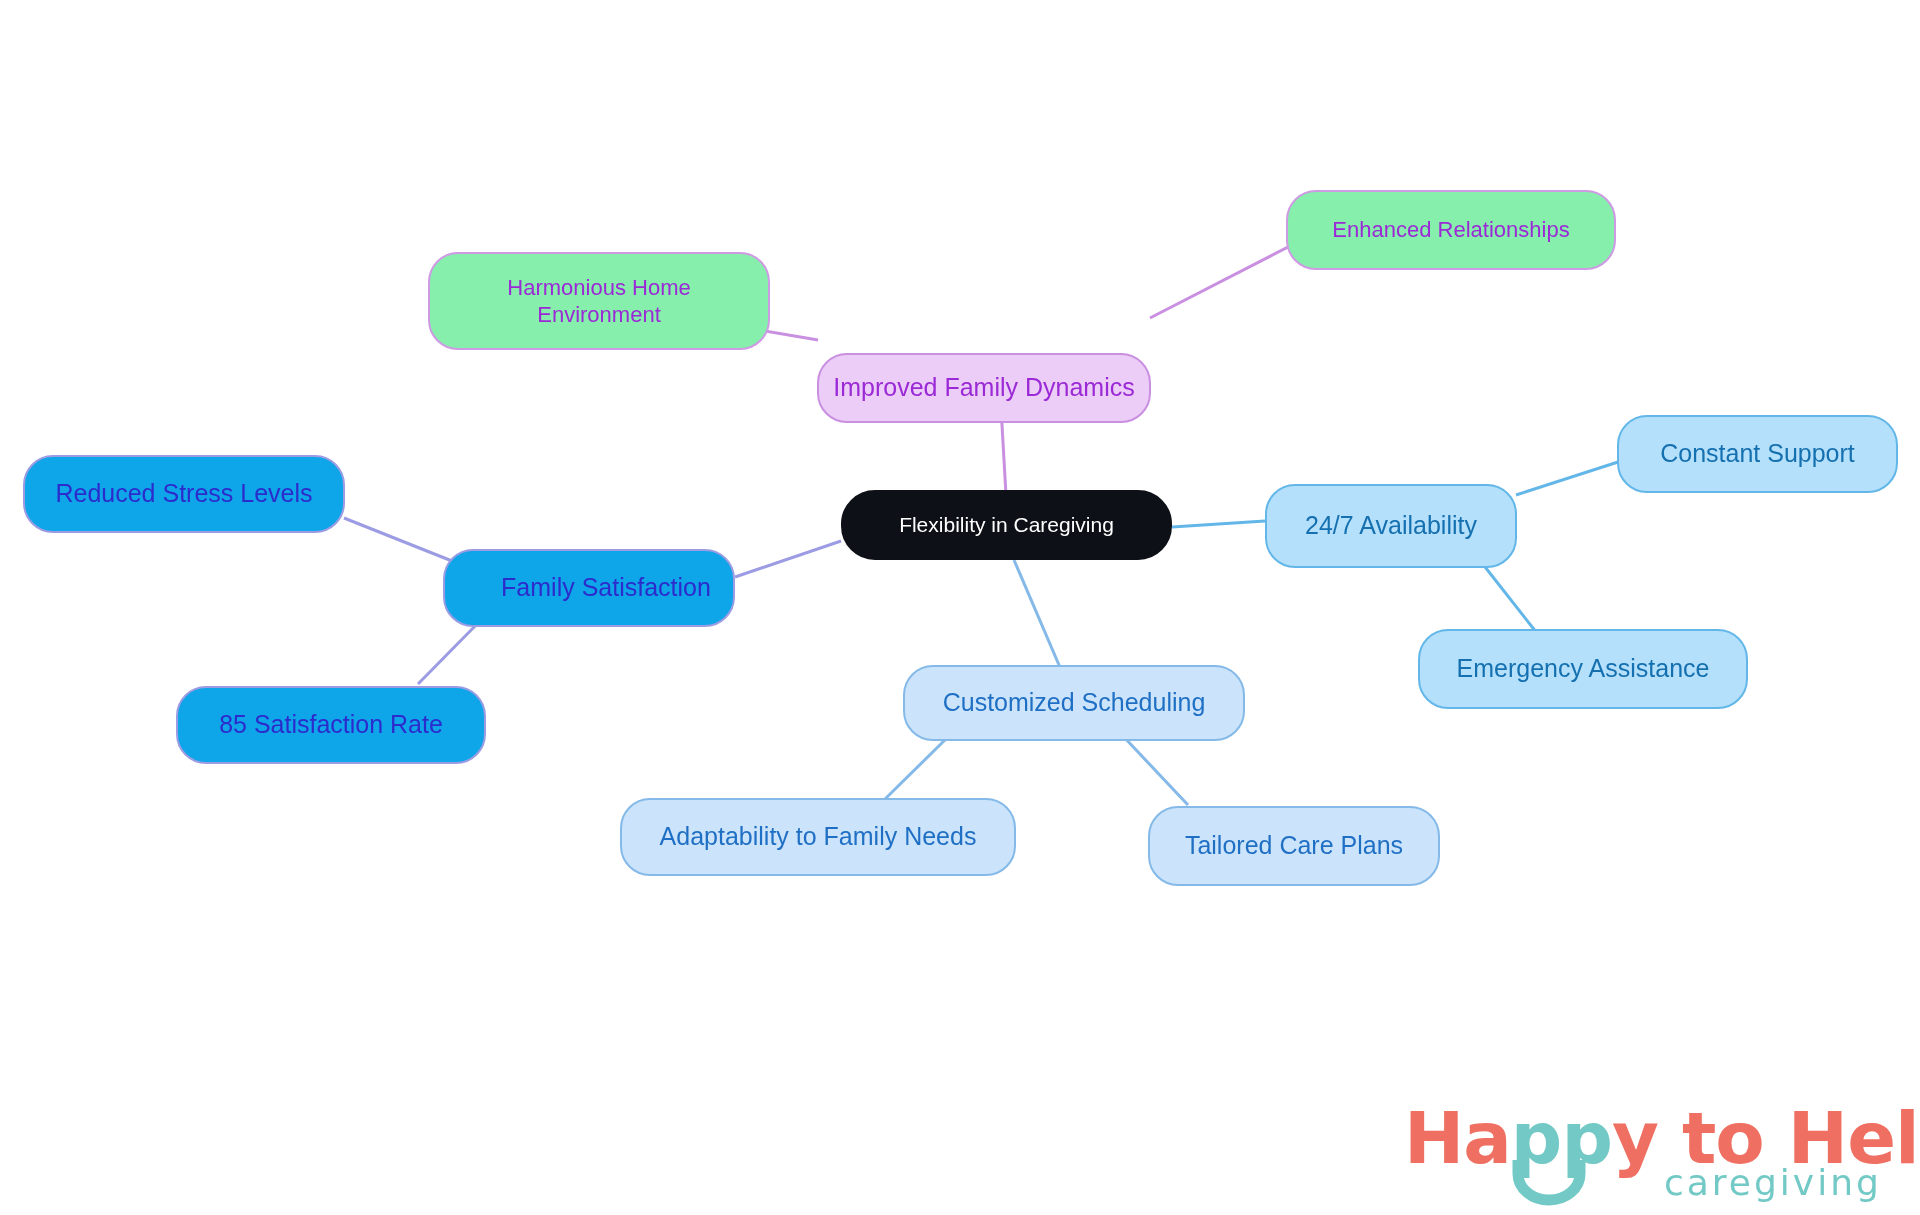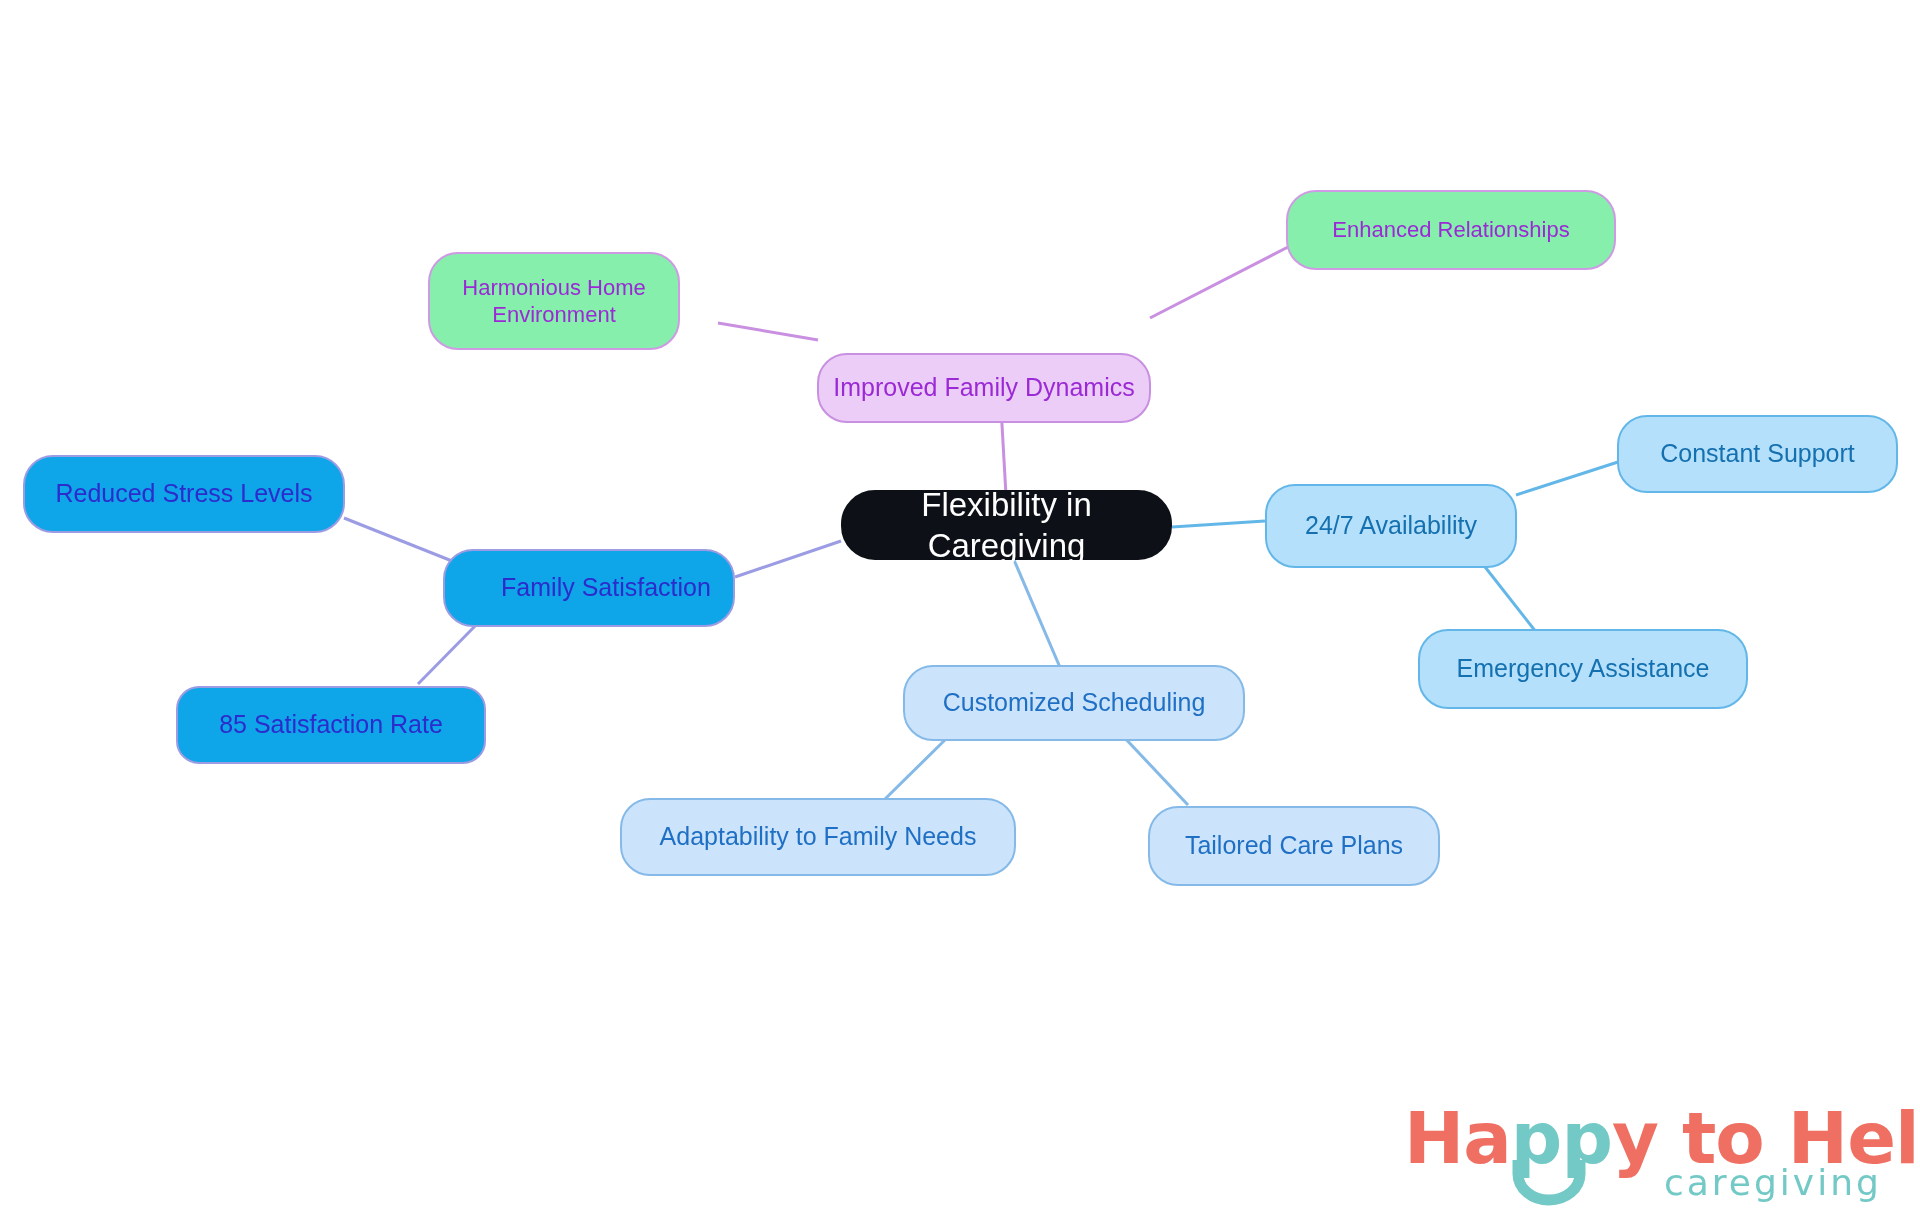--- a/index.html
+++ b/index.html
@@ -35,21 +35,21 @@
     white-space: pre-line;
     padding: 4px 10px;
   }
   .node-label { display: block; }
 
   
   .n-root {
     background: #0d1117;
     border-color: #0d1117;
     color: #ffffff;
-    font-size: 33px;
+    font-size: 21px;
     border-radius: 34px;
   }
 
   
   .n-purple {
     background: #eccdf7;
     border-color: #c98fe0;
     color: #9b29d6;
     font-size: 25px;
     margin-top: 48px;
@@ -147,38 +147,38 @@
   </svg>
 
   <div class="node n-root" style="left:841px; top:490px; width:331px; height:70px;">
     <span class="node-label">Flexibility in Caregiving</span>
   </div>
 
   <div class="node n-purple" style="left:817px; top:305px; width:334px; height:70px;">
     <span class="node-label">Improved Family Dynamics</span>
   </div>
 
-  <div class="node n-purple-leaf" style="left:428px; top:252px; width:252px; height:98px;justify-content:center;">
+  <div class="node n-purple-leaf" style="left:428px; top:252px; width:342px; height:98px;justify-content:center;">
     <span class="node-label">Harmonious Home
 Environment</span>
   </div>
 
   <div class="node n-purple-leaf" style="left:1286px; top:190px; width:330px; height:80px;">
     <span class="node-label">Enhanced Relationships</span>
   </div>
 
   <div class="node n-indigo" style="left:443px; top:549px; width:292px; height:78px;padding-left:44px;">
     <span class="node-label">Family Satisfaction</span>
   </div>
 
   <div class="node n-indigo" style="left:23px; top:455px; width:322px; height:78px;">
     <span class="node-label">Reduced Stress Levels</span>
   </div>
 
-  <div class="node n-indigo" style="left:176px; top:686px; width:310px; height:78px;border-radius:23px;">
+  <div class="node n-indigo" style="left:176px; top:686px; width:310px; height:78px;">
     <span class="node-label">85 Satisfaction Rate</span>
   </div>
 
   <div class="node n-sky" style="left:1265px; top:484px; width:252px; height:84px;">
     <span class="node-label">24/7 Availability</span>
   </div>
 
   <div class="node n-sky" style="left:1617px; top:415px; width:281px; height:78px;">
     <span class="node-label">Constant Support</span>
   </div>

